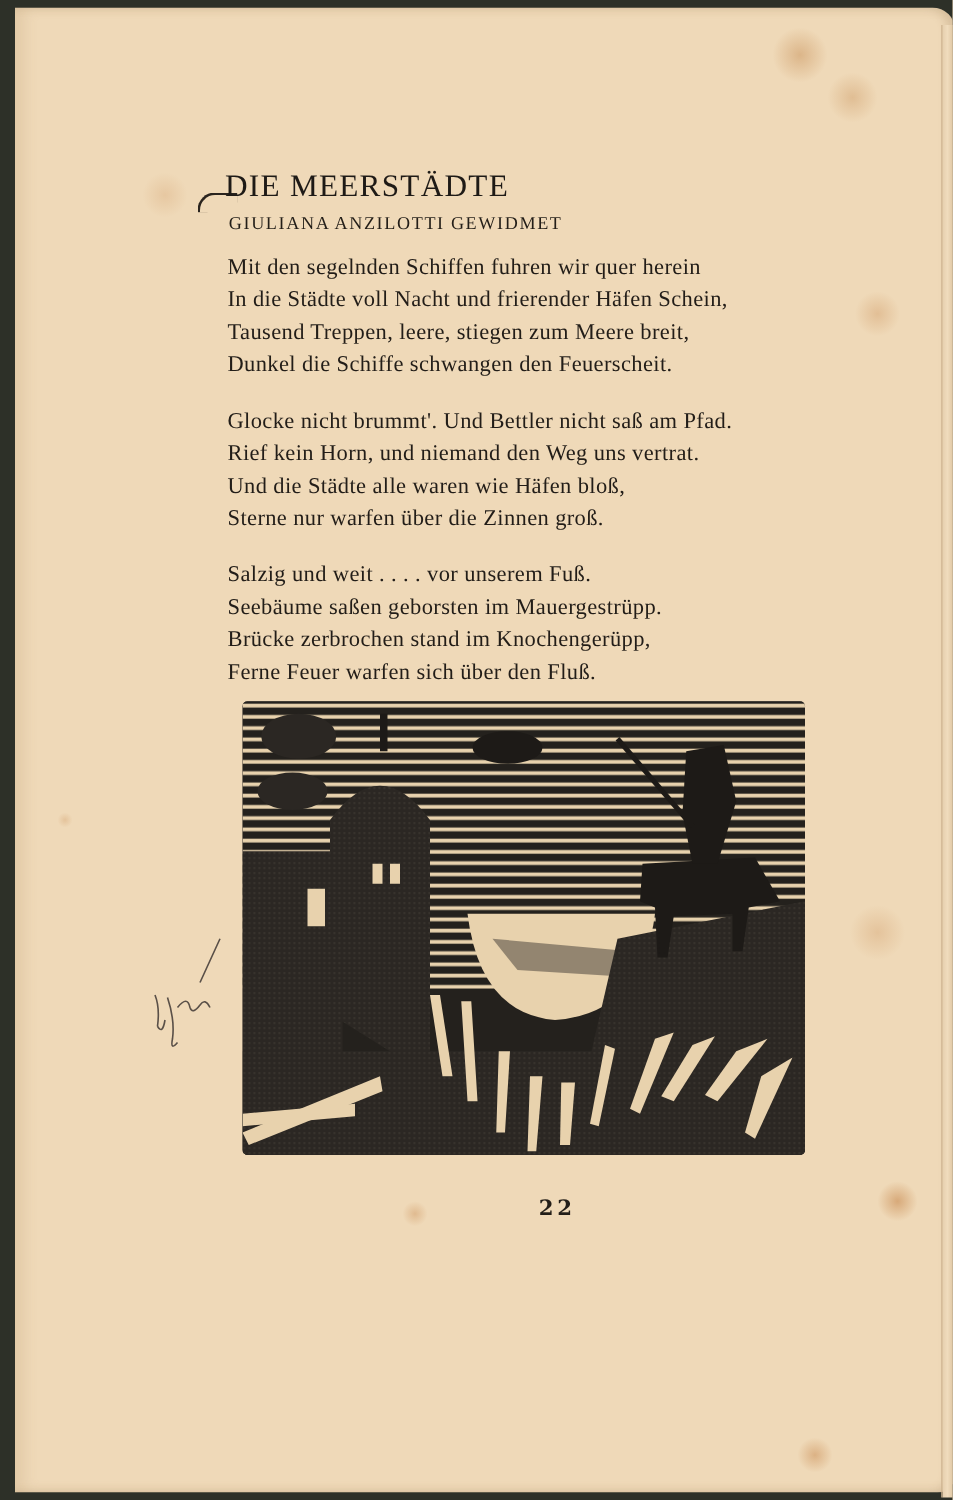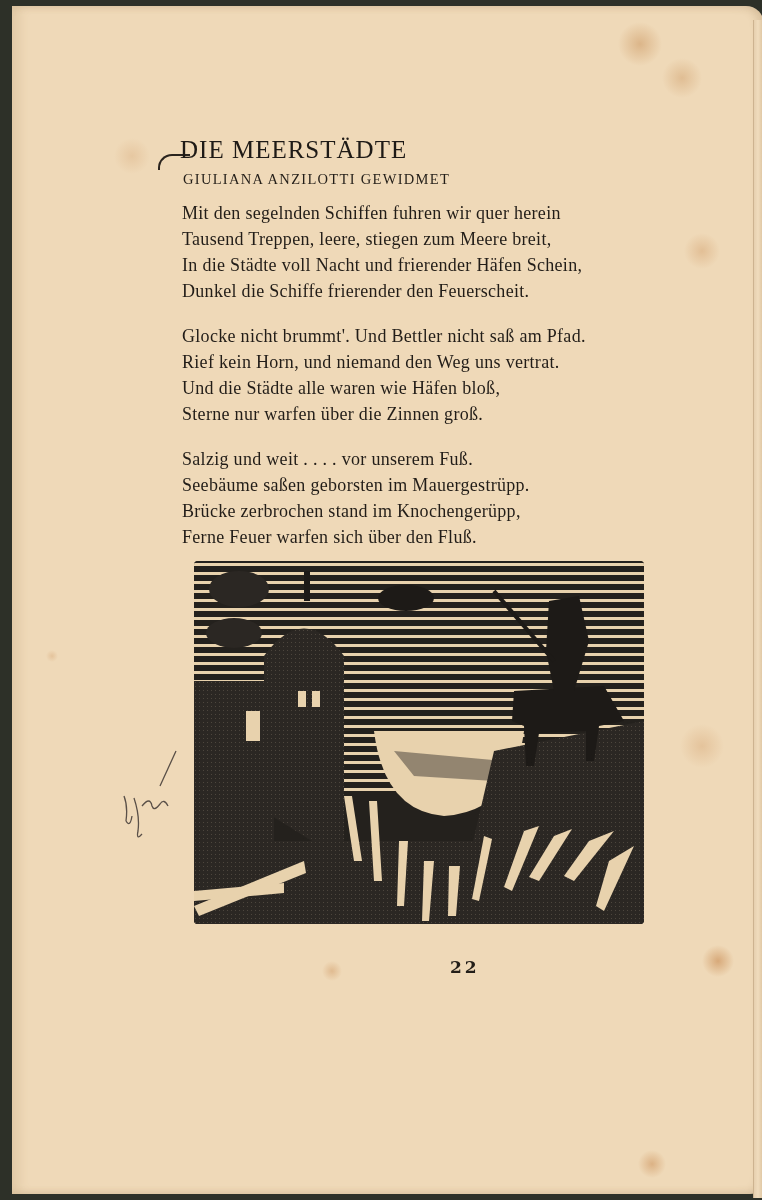--- a/index.html
+++ b/index.html
@@ -61,39 +61,38 @@
     overflow: hidden;
   }
   .woodcut svg { display: block; }
   .signature {
     position: absolute; left: 108px; top: 740px; width: 60px; height: 100px;
   }
   .page-number {
     position: absolute; left: 419px; top: 951px;
     font-size: 17px; font-weight: bold; letter-spacing: 3px; color: #231e18;
     font-family: "DejaVu Serif", serif;
-    margin-left: 19px;
   }
 </style>
 </head>
 <body>
 
 <div class="page">
   <div class="page-edge"></div>
 
   <div class="title-swash"></div>
   <h1 class="title" style="margin:0;">DIE MEERSTÄDTE</h1>
   <div class="dedication">GIULIANA ANZILOTTI GEWIDMET</div>
 
   <div class="poem">
     <div class="stanza">
       <span class="line">Mit den segelnden Schiffen fuhren wir quer herein</span>
+      <span class="line">In die Städte voll Nacht und frierender Häfen Schein,</span>
       <span class="line">Tausend Treppen, leere, stiegen zum Meere breit,</span>
-      <span class="line">In die Städte voll Nacht und frierender Häfen Schein,</span>
-      <span class="line">Dunkel die Schiffe frierender den Feuerscheit.</span>
+      <span class="line">Dunkel die Schiffe schwangen den Feuerscheit.</span>
     </div>
     <div class="stanza">
       <span class="line">Glocke nicht brummt'. Und Bettler nicht saß am Pfad.</span>
       <span class="line">Rief kein Horn, und niemand den Weg uns vertrat.</span>
       <span class="line">Und die Städte alle waren wie Häfen bloß,</span>
       <span class="line">Sterne nur warfen über die Zinnen groß.</span>
     </div>
     <div class="stanza">
       <span class="line">Salzig und weit . . . . vor unserem Fuß.</span>
       <span class="line">Seebäume saßen geborsten im Mauergestrüpp.</span>

